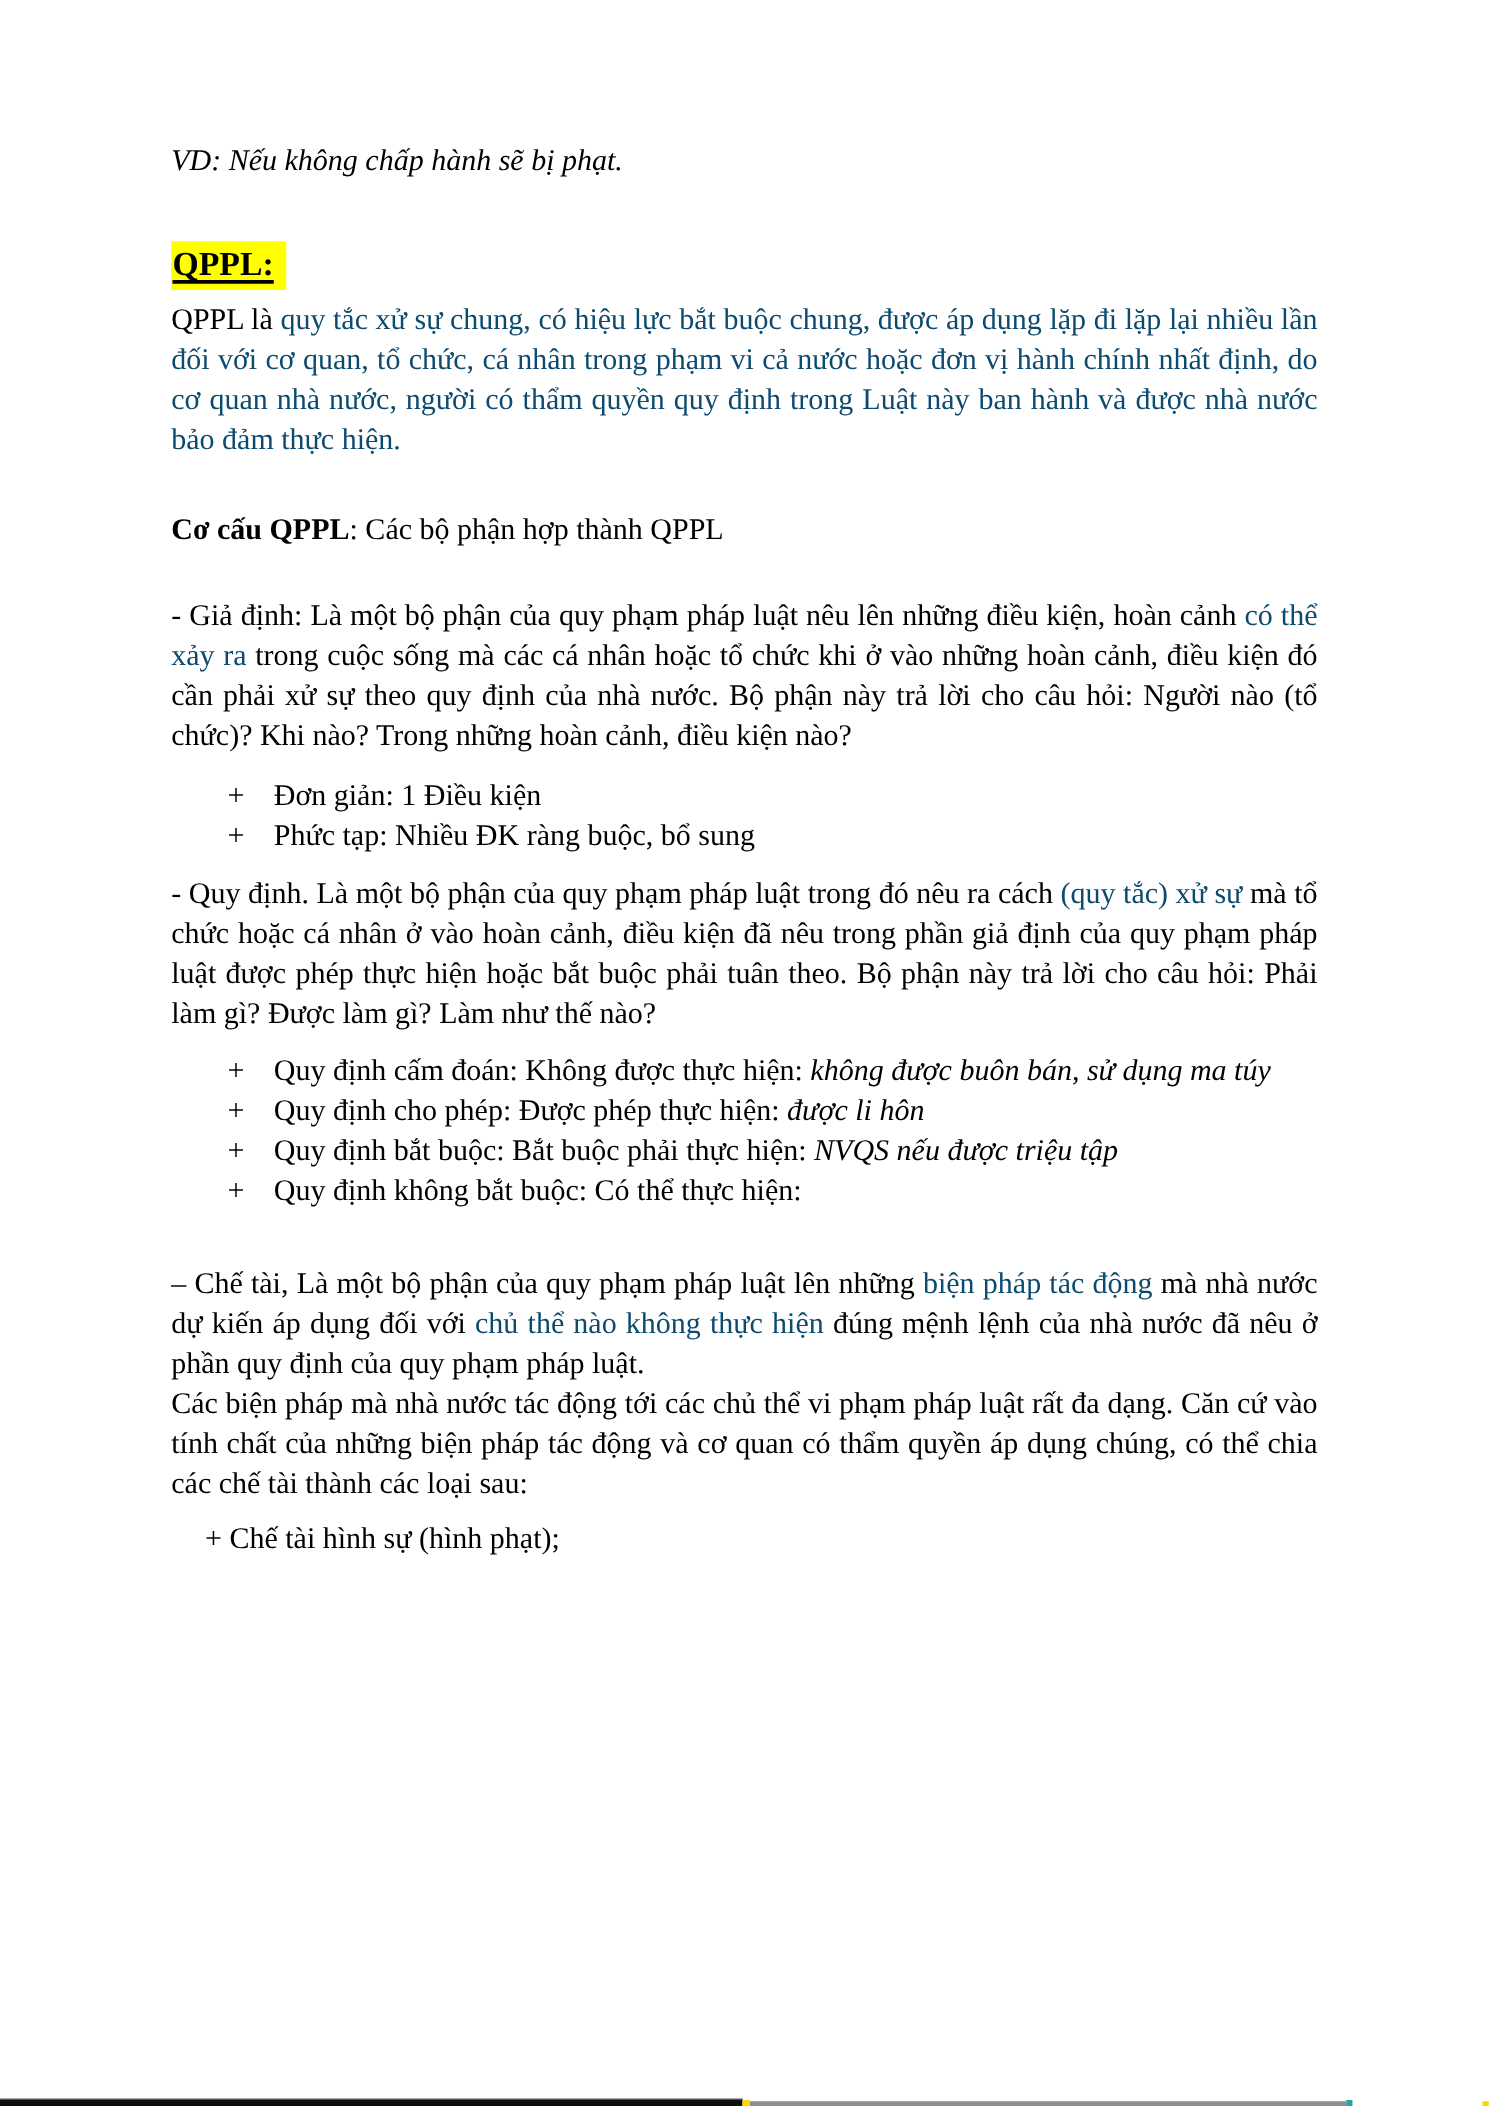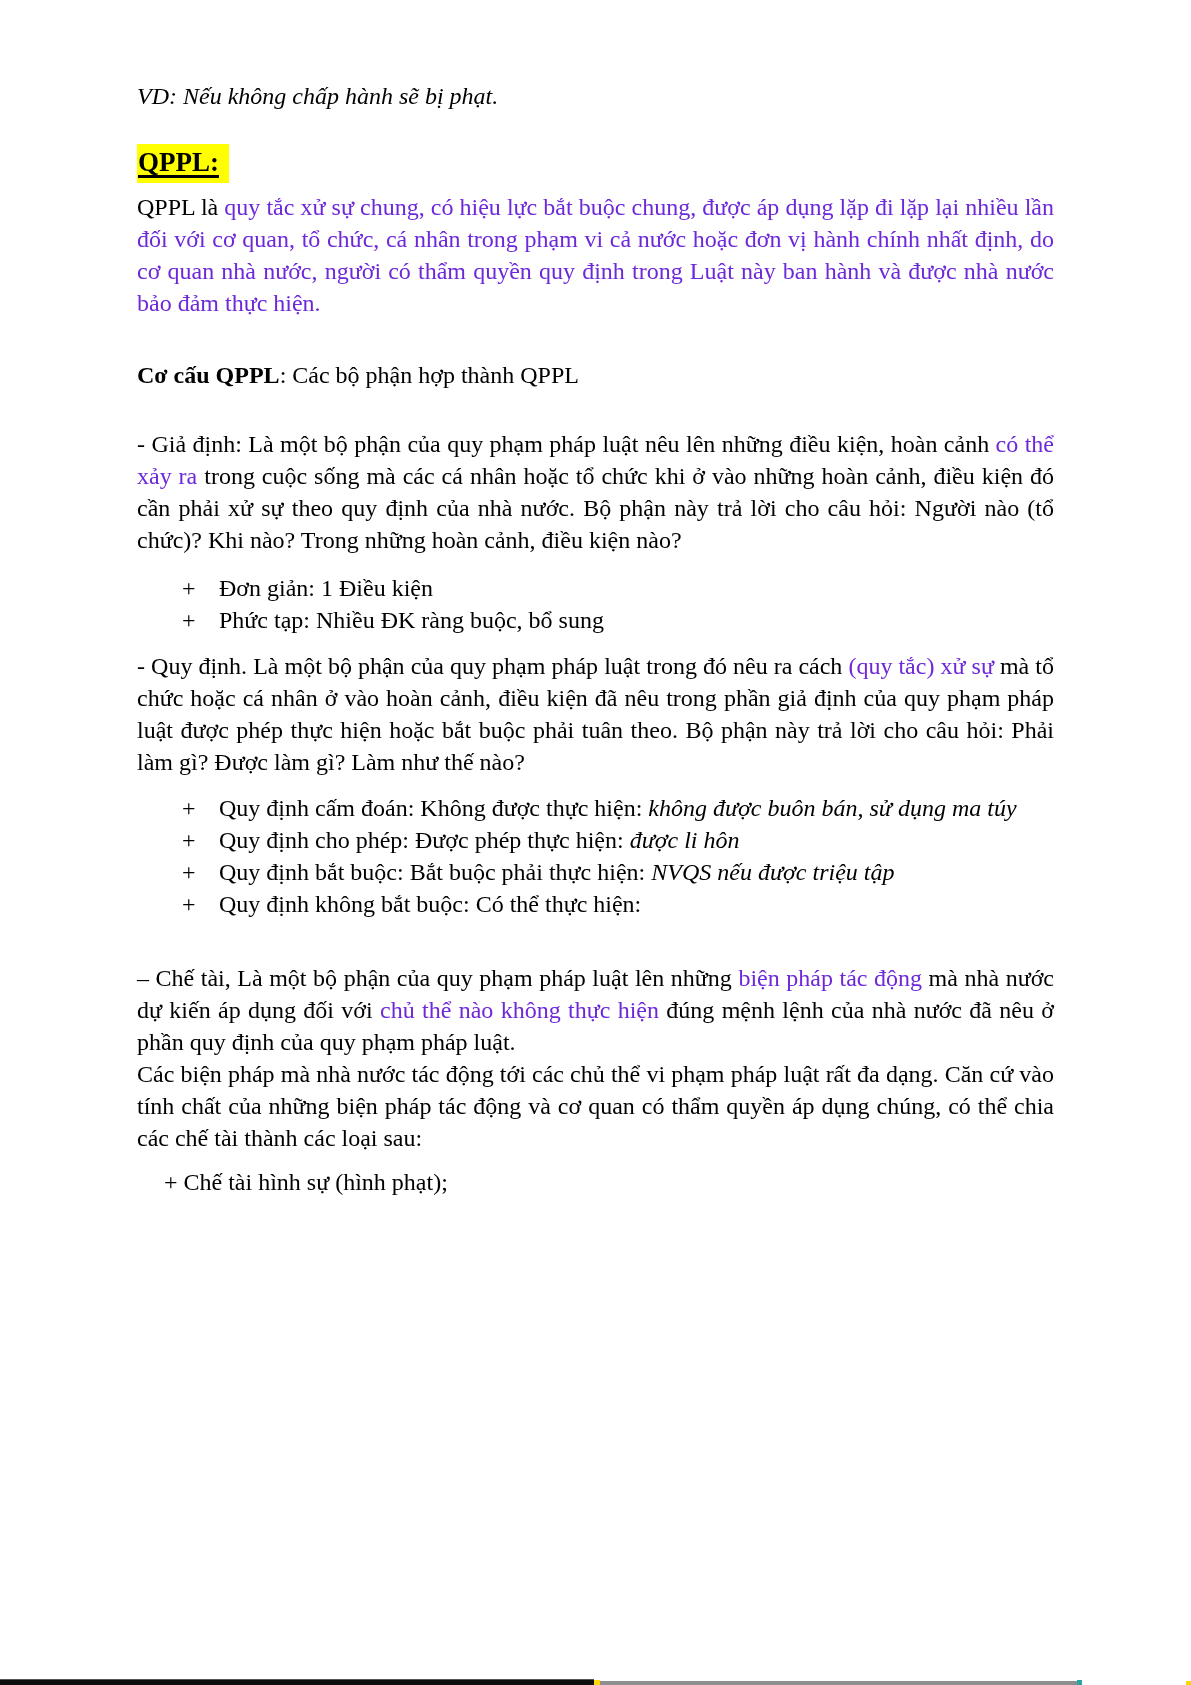--- a/index.html
+++ b/index.html
@@ -6,33 +6,33 @@
   body {
     width: 1191px; height: 1685px;
     background: #ffffff;
     position: relative;
     overflow: hidden;
     font-family: "Liberation Serif", "DejaVu Serif", serif;
     color: #000000;
   }
   .page {
     position: absolute;
-    left: 137px; top: 12px;
+    left: 137px; top: 0;
     width: 917px;
-    padding-top: 68px;
+    padding-top: 113px;
     font-size: 24px;
     line-height: 32px;
   }
   p { margin: 0; }
   .justify { text-align: justify; }
   .italic { font-style: italic; }
-  .red { color: #6d28d9; }
+  .red { color: #0c4a6e; }
   .bold { font-weight: bold; }
 
-  .heading-row { margin-top: 32px; line-height: 34px; }
+  .heading-row { margin-top: 48px; line-height: 34px; }
   .heading-hl {
     display: inline-block;
     background: #ffff00;
     font-weight: bold;
     font-size: 27px;
     text-decoration: underline;
     text-decoration-thickness: 2.5px;
     text-underline-offset: 4px;
     padding: 1px 10px 4px 1px;
   }

